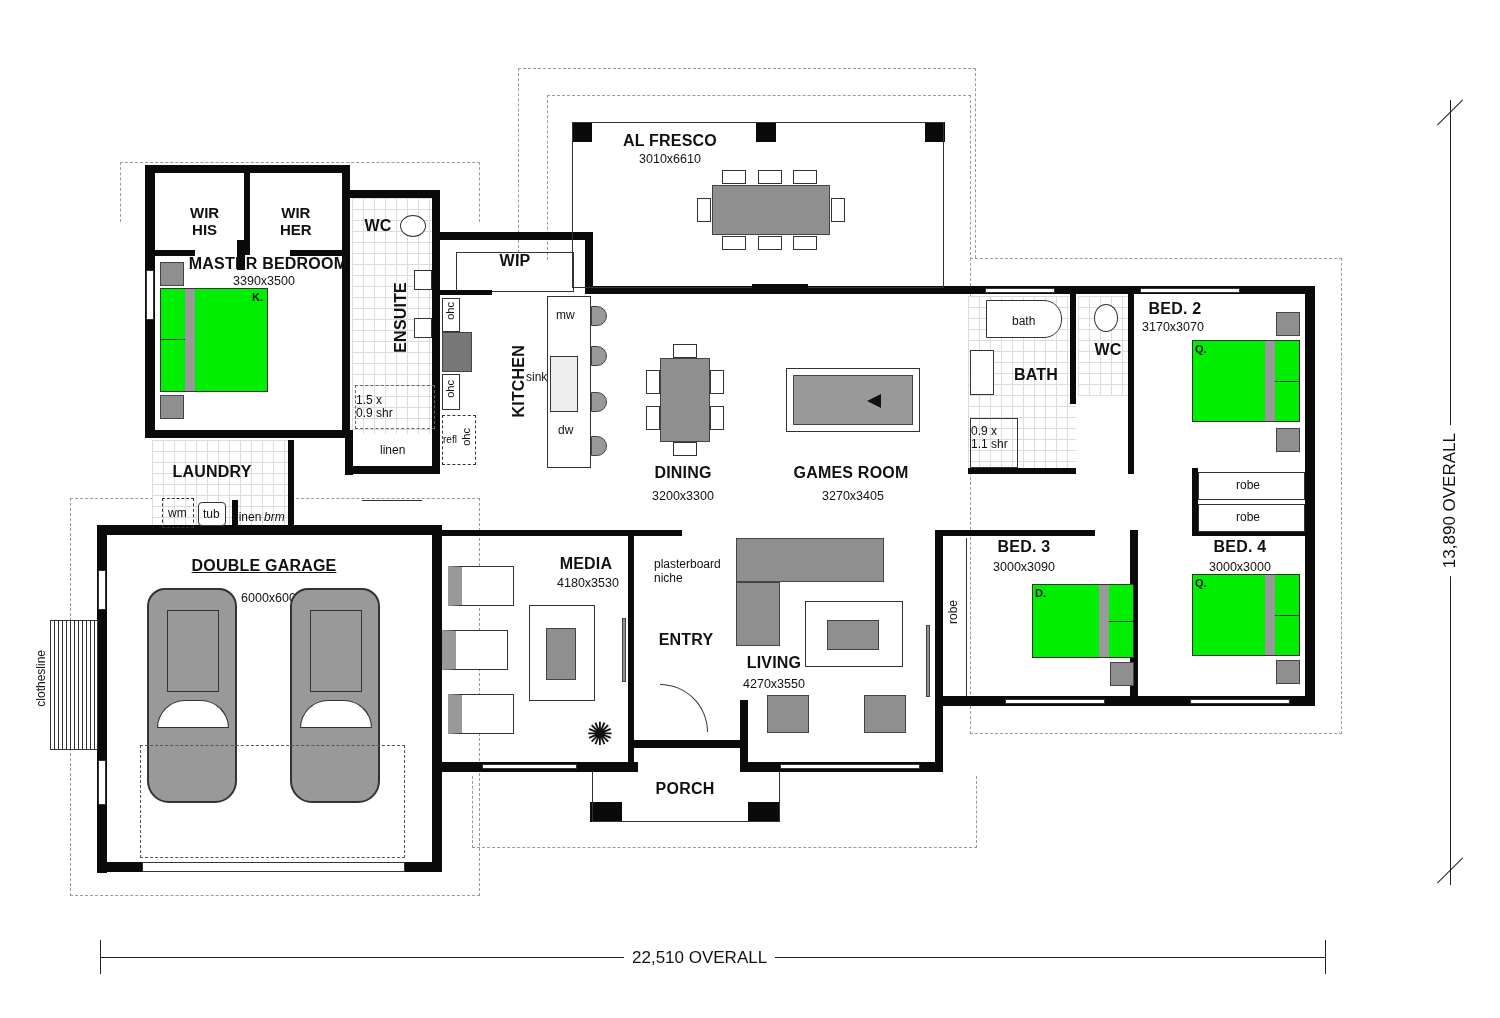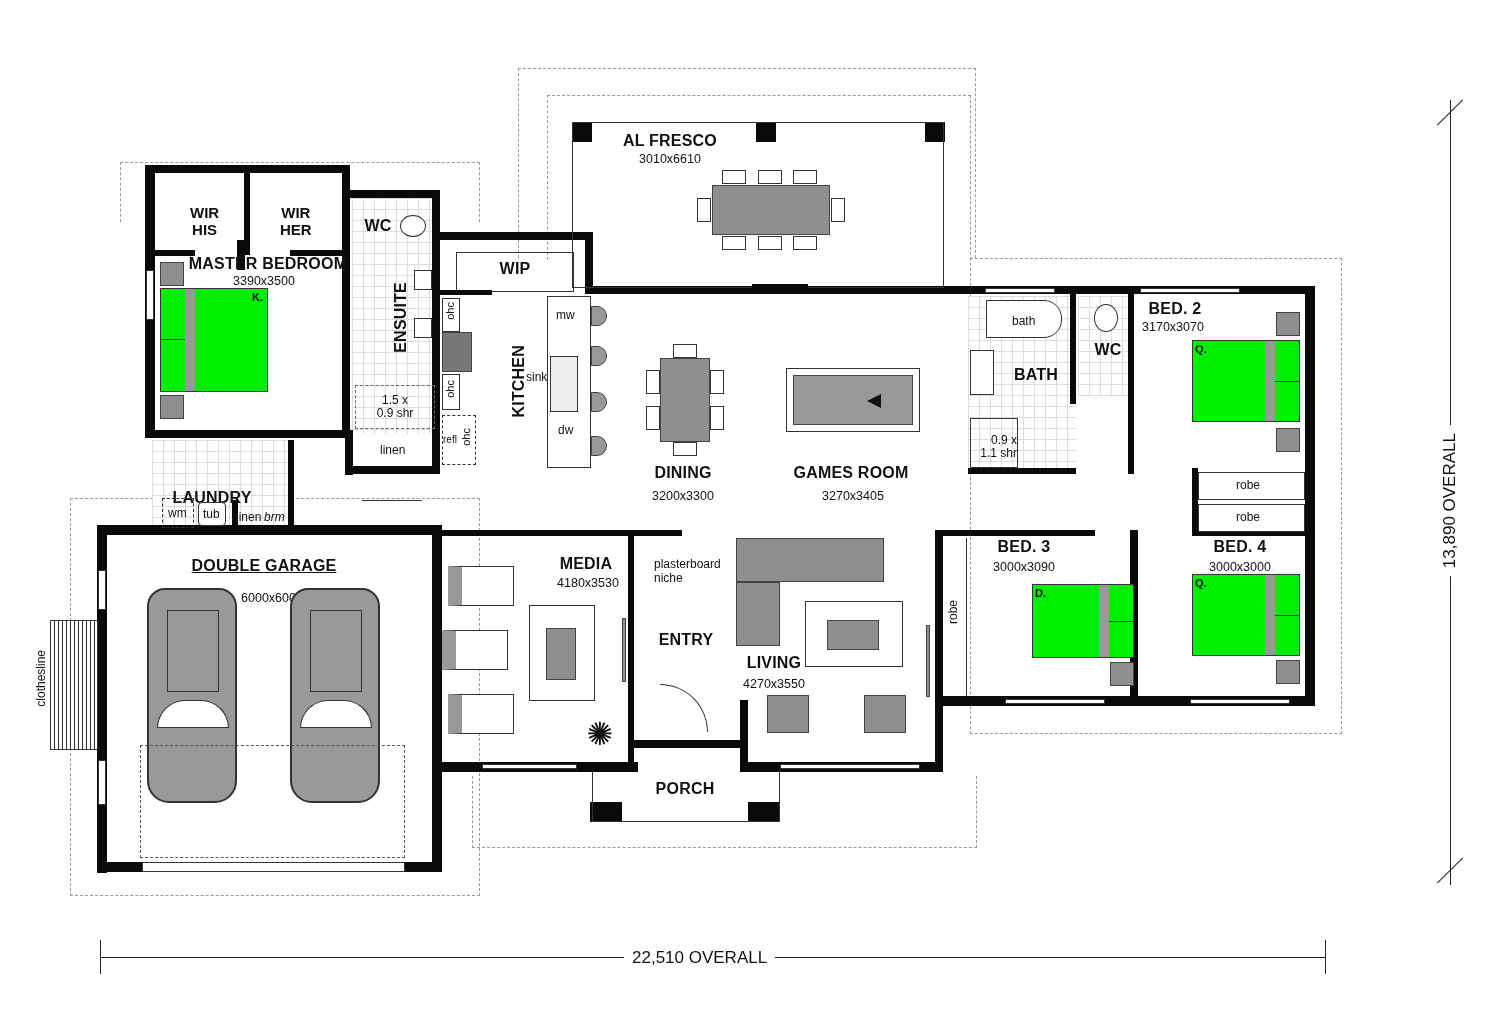--- a/index.html
+++ b/index.html
@@ -131,29 +131,29 @@
   <div class="abs" style="left:24px;top:0;width:10px;height:102px;background:#999;"></div>
   <div class="abs" style="left:0;top:50px;width:24px;height:1px;background:#333;"></div>
   <span class="abs" style="right:4px;top:2px;font-size:11px;font-weight:bold;">K.</span>
 </div>
 
 <div class="room-label" style="left:378px;top:217px;">WC</div>
 <div class="abs" style="left:400px;top:215px;width:24px;height:20px;border:1px solid #333;border-radius:50%;background:#fff;"></div>
 <div class="room-label vert" style="left:392px;top:282px;transform:rotate(180deg);">ENSUITE</div>
 <div class="box" style="left:414px;top:270px;width:18px;height:20px;"></div>
 <div class="box" style="left:414px;top:318px;width:18px;height:20px;"></div>
-<div class="abs" style="left:355px;top:385px;width:80px;height:44px;border:1px dashed #666;box-sizing:border-box;text-align:center;font-size:12px;line-height:13px;padding-top:8px;">
+<div class="abs" style="left:355px;top:385px;width:80px;height:44px;border:1px dashed #666;box-sizing:border-box;text-align:left;font-size:12px;line-height:13px;padding-top:8px;">
   <div>1.5 x</div>
   <div>0.9 shr</div>
 </div>
 <div class="small-label" style="left:380px;top:443px;">linen</div>
 <div class="abs" style="left:362px;top:474px;width:60px;height:26px;border-bottom:1px solid #333;"></div>
 
 <div class="abs" style="left:456px;top:252px;width:118px;height:40px;border:1px solid #333;box-sizing:border-box;"></div>
-<div class="room-label" style="left:515px;top:260px;">WIP</div>
+<div class="room-label" style="left:515px;top:252px;">WIP</div>
 <div class="wall" style="left:440px;top:290px;width:52px;height:5px;"></div>
 <div class="box" style="left:442px;top:298px;width:18px;height:34px;"></div>
 <div class="small-label vert" style="left:444px;top:302px;font-size:11px;">ohc</div>
 <div class="grey" style="left:442px;top:332px;width:30px;height:40px;background:#777;"></div>
 <div class="box" style="left:442px;top:374px;width:18px;height:36px;"></div>
 <div class="small-label vert" style="left:444px;top:380px;font-size:11px;">ohc</div>
 <div class="abs" style="left:442px;top:415px;width:34px;height:50px;border:1px dashed #333;box-sizing:border-box;"></div>
 <div class="small-label" style="left:443px;top:434px;font-size:10px;">refl</div>
 <div class="small-label vert" style="left:460px;top:428px;font-size:11px;">ohc</div>
 <div class="room-label vert" style="left:510px;top:345px;transform:rotate(180deg);">KITCHEN</div>
@@ -181,21 +181,21 @@
   <div class="abs" style="left:6px;top:6px;width:120px;height:50px;background:#999;border:1px solid #444;box-sizing:border-box;"></div>
   <div class="abs" style="left:80px;top:25px;width:14px;height:14px;background:#111;clip-path:polygon(0 50%,100% 0,100% 100%);"></div>
 </div>
 <div class="room-label" style="left:851px;top:464px;">GAMES ROOM</div>
 <div class="room-dim" style="left:853px;top:489px;">3270x3405</div>
 
 <div class="box" style="left:986px;top:300px;width:76px;height:38px;border-radius:0 18px 18px 0;"></div>
 <div class="small-label" style="left:1012px;top:314px;">bath</div>
 <div class="box" style="left:970px;top:350px;width:24px;height:45px;"></div>
 <div class="room-label" style="left:1036px;top:366px;">BATH</div>
-<div class="abs" style="left:970px;top:418px;width:48px;height:50px;border:1px solid #333;box-sizing:border-box;text-align:right;font-size:12px;line-height:13px;padding-top:15px;">
+<div class="abs" style="left:970px;top:418px;width:48px;height:50px;border:1px solid #333;box-sizing:border-box;text-align:left;font-size:12px;line-height:13px;padding-top:6px;">
   <div>0.9 x</div>
   <div>1.1 shr</div>
 </div>
 <div class="abs" style="left:1094px;top:304px;width:22px;height:26px;border:1px solid #333;border-radius:50%;background:#fff;"></div>
 <div class="room-label" style="left:1108px;top:341px;">WC</div>
 
 <div class="room-label" style="left:1175px;top:300px;">BED. 2</div>
 <div class="room-dim" style="left:1173px;top:320px;">3170x3070</div>
 <div class="grey" style="left:1276px;top:312px;width:24px;height:24px;"></div>
 <div class="grey" style="left:1276px;top:428px;width:24px;height:24px;"></div>
@@ -222,21 +222,21 @@
 
 <div class="room-label" style="left:1240px;top:538px;">BED. 4</div>
 <div class="room-dim" style="left:1240px;top:560px;">3000x3000</div>
 <div class="bed" style="left:1192px;top:574px;width:108px;height:82px;">
   <div class="abs" style="right:24px;top:0;width:10px;height:80px;background:#999;"></div>
   <div class="abs" style="right:0;top:40px;width:24px;height:1px;background:#333;"></div>
   <span class="abs" style="left:2px;top:2px;font-size:11px;font-weight:bold;">Q.</span>
 </div>
 <div class="grey" style="left:1276px;top:660px;width:24px;height:24px;"></div>
 
-<div class="room-label" style="left:212px;top:489px;">LAUNDRY</div>
+<div class="room-label" style="left:212px;top:463px;">LAUNDRY</div>
 <div class="abs" style="left:162px;top:498px;width:32px;height:30px;border:1px dashed #333;box-sizing:border-box;"></div>
 <div class="small-label" style="left:168px;top:506px;">wm</div>
 <div class="box" style="left:198px;top:502px;width:28px;height:24px;border-radius:4px;"></div>
 <div class="small-label" style="left:203px;top:507px;">tub</div>
 <div class="small-label" style="left:236px;top:510px;">linen</div>
 <div class="small-label" style="left:264px;top:510px;font-style:italic;">brm</div>
 
 <div class="abs" style="left:50px;top:620px;width:48px;height:130px;border:1px solid #333;box-sizing:border-box;background:repeating-linear-gradient(90deg,#fff 0 3px,#333 3px 4px);"></div>
 <div class="small-label vert" style="left:34px;top:650px;">clothesline</div>
 

